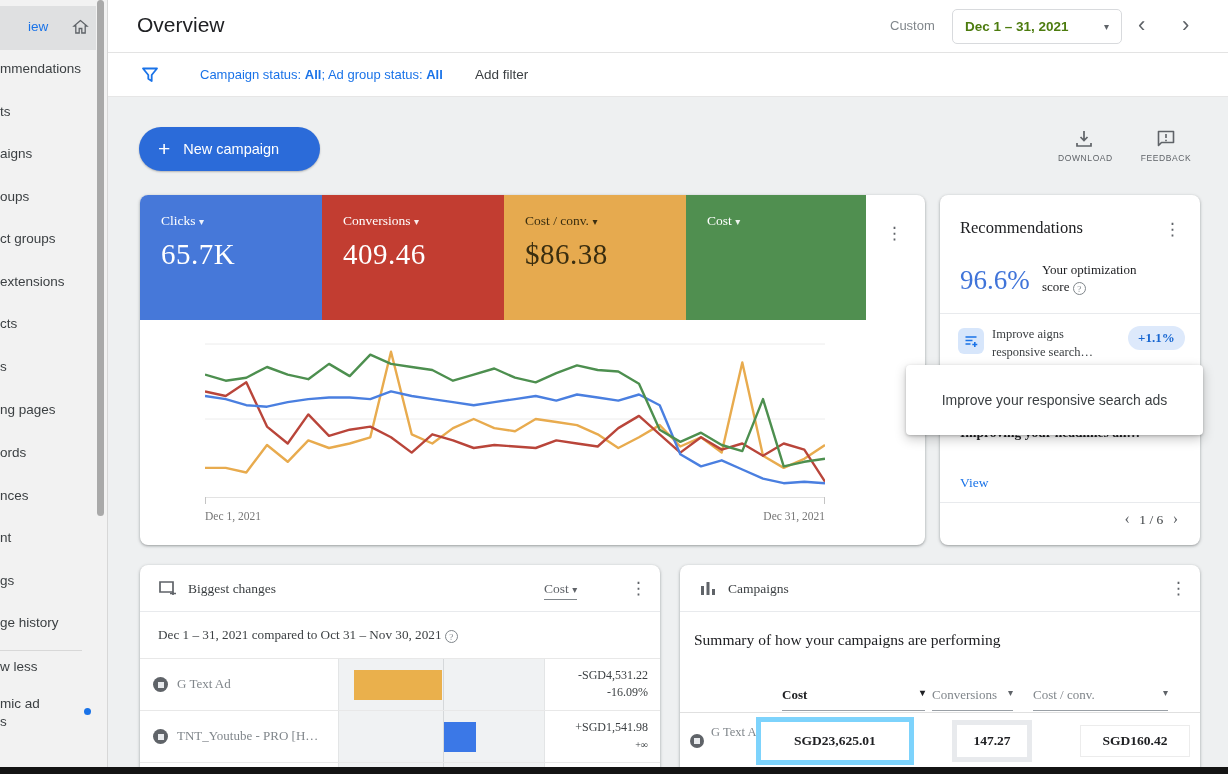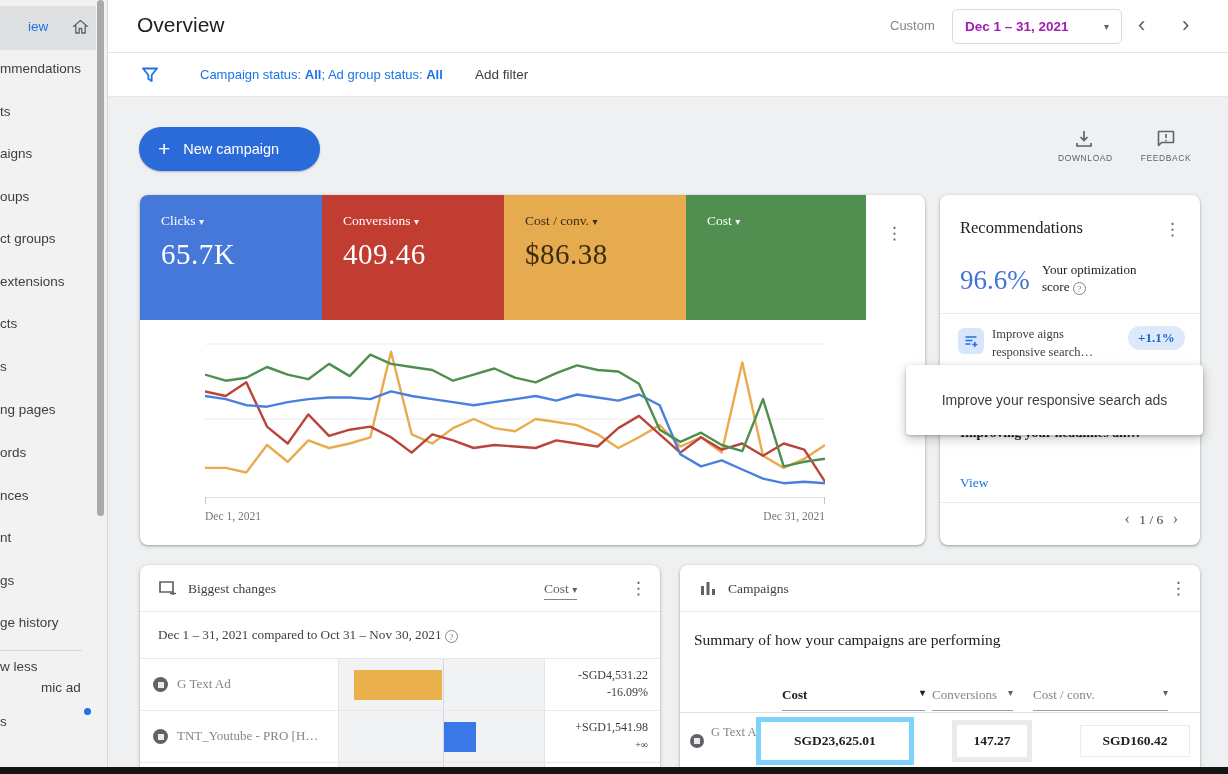--- a/index.html
+++ b/index.html
@@ -19,21 +19,21 @@
   .sb-scrollbar { left:97px; top:0; width:7px; height:516px; background:#a9a9a9; border-radius:4px; }
   .sb-divider { left:0; top:650px; width:82px; border-top:1px solid #d8d8d8; }
   .sb-dot { left:84px; top:708px; width:7px; height:7px; border-radius:50%; background:#1a73e8; }
 
   
   .header { left:108px; top:0; width:1120px; height:53px; background:#fff; border-bottom:1px solid #e3e3e3; }
   .page-title { left:29px; top:13px; font-size:21px; color:#202124; font-weight:400; }
   .custom-label { left:782px; top:18px; font-size:13px; color:#80868b; }
   .date-btn { left:844px; top:9px; width:170px; height:35px; border:1px solid #d8dadd; border-radius:5px; background:#fff;
               display:flex; align-items:center; justify-content:space-between; padding:0 12px; cursor:pointer; }
-  .date-btn .txt { font-size:13.5px; font-weight:700; color:#a21caf; }
+  .date-btn .txt { font-size:13.5px; font-weight:700; color:#4d7c0f; }
   .caret { font-size:10px; color:#5f6368; }
   .nav-chev { top:10px; font-size:22px; color:#5f6368; cursor:pointer; line-height:30px; }
 
   
   .filterbar { left:108px; top:53px; width:1120px; height:44px; background:#fff; border-bottom:1px solid #e6e6e6; }
   .funnel { left:33px; top:13px; }
   .filter-chips { left:92px; top:14px; font-size:13px; color:#1a73e8; cursor:pointer; }
   .filter-chips b { font-weight:700; }
   .add-filter { left:367px; top:14px; font-size:13.5px; color:#3c4043; cursor:pointer; }
 
@@ -155,21 +155,21 @@
   <div class="abs sb-item" style="top:316px;">cts</div>
   <div class="abs sb-item" style="top:359px;">s</div>
   <div class="abs sb-item" style="top:402px;">ng pages</div>
   <div class="abs sb-item" style="top:445px;">ords</div>
   <div class="abs sb-item" style="top:488px;">nces</div>
   <div class="abs sb-item" style="top:530px;">nt</div>
   <div class="abs sb-item" style="top:573px;">gs</div>
   <div class="abs sb-item" style="top:615px;">ge history</div>
   <div class="abs sb-divider"></div>
   <div class="abs sb-item" style="top:659px;">w less</div>
-  <div class="abs sb-item" style="top:680px;padding-left:41px;">mic ad</div>
+  <div class="abs sb-item" style="top:696px;">mic ad</div>
   <div class="abs sb-item" style="top:714px;">s</div>
   <div class="abs sb-dot"></div>
   <div class="abs sb-scrollbar"></div>
 </div>
 
 <div class="abs header">
   <div class="abs page-title">Overview</div>
   <div class="abs custom-label">Custom</div>
   <div class="abs date-btn">
     <span class="txt">Dec 1 – 31, 2021</span>

